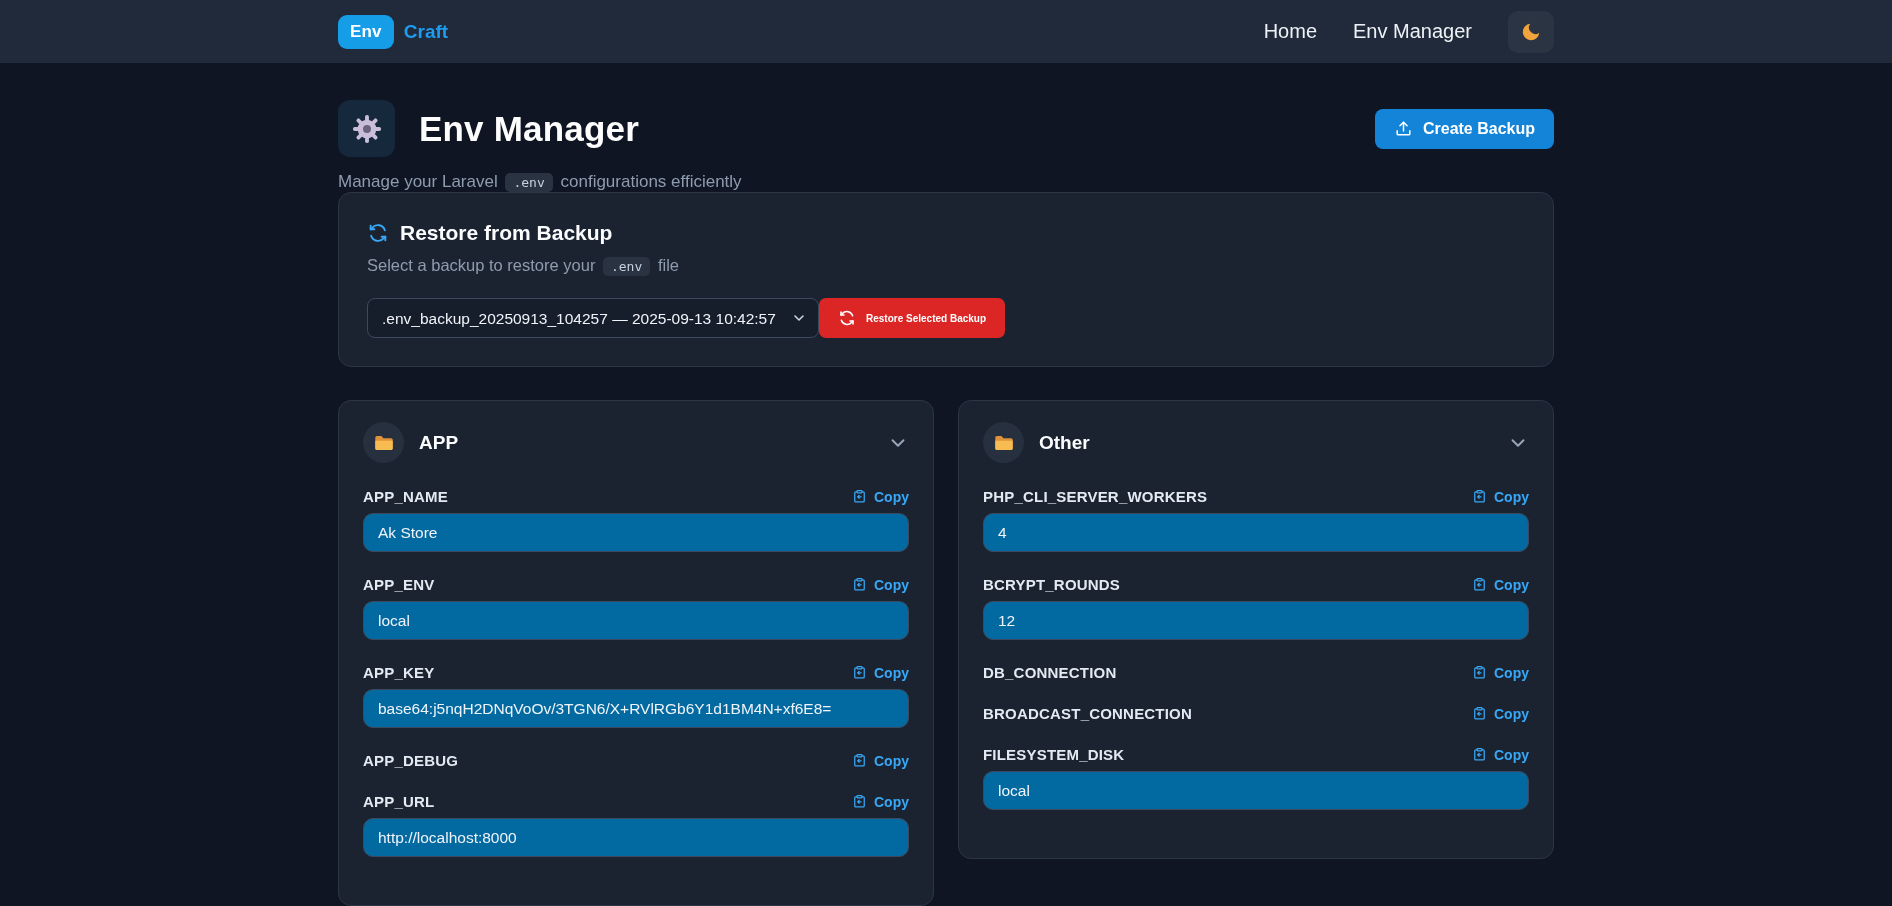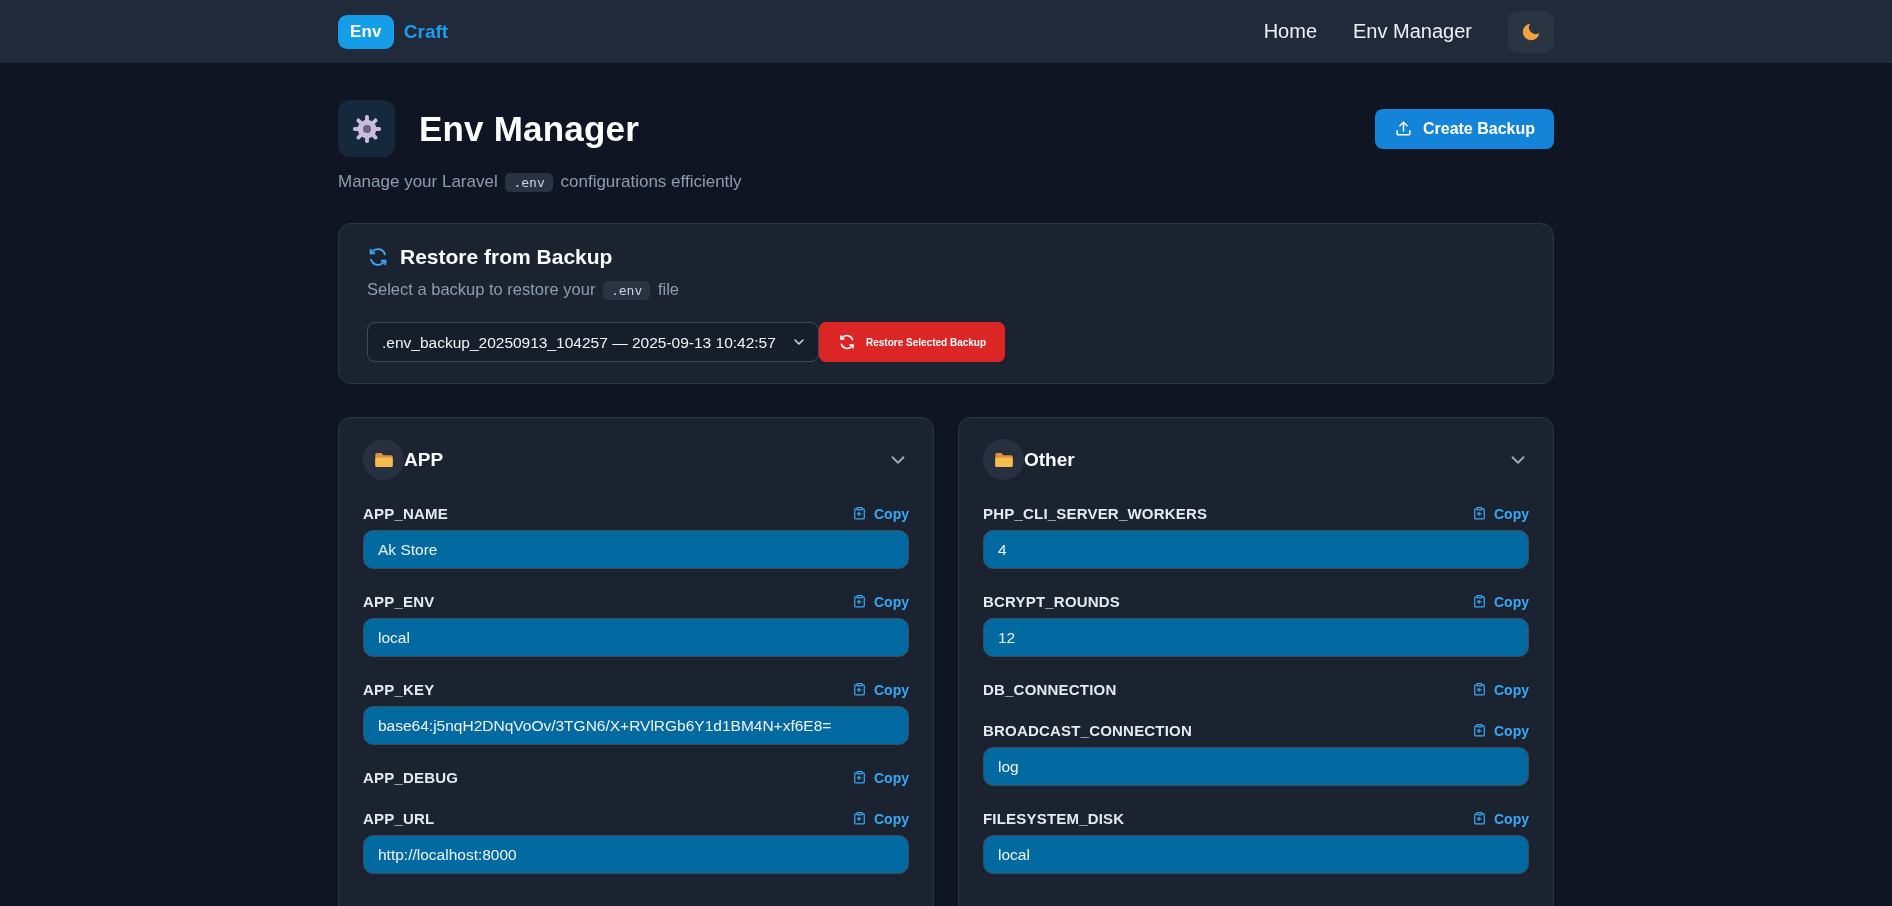--- a/index.html
+++ b/index.html
@@ -44,21 +44,21 @@
   .page-sub { margin-top:15px; color:#8e9cae; font-size:17px; }
   .code-chip {
     background:#2a3342; color:#c6d1df; font-family:"DejaVu Sans Mono",monospace;
     font-size:13px; padding:2px 8px; border-radius:5px; margin:0 3px;
   }
 
   
   .card {
     background:#1b2331; border:1px solid #2b3546; border-radius:13px;
   }
-  .restore-card { margin-top:31px; padding:21px 28px; }
+  .restore-card { padding:28px 28px; }
   .restore-title { display:flex; align-items:center; gap:11px; font-size:21px; font-weight:800; color:#fbfcfe; }
   .restore-sub { margin-top:11px; color:#8e9cae; font-size:16.5px; }
   .restore-controls { margin-top:23px; display:flex; align-items:center; gap:0; }
   .select-wrap { position:relative; width:452px; }
   .select-wrap select {
     width:100%; height:40px; appearance:none; -webkit-appearance:none;
     background:#161e2c; border:1px solid #3d495e; border-radius:8px;
     color:#f0f4f9; font-size:15.5px; padding:0 40px 0 14px; cursor:pointer;
     font-family:"Liberation Sans","DejaVu Sans",sans-serif;
   }
@@ -66,21 +66,21 @@
   .btn-red {
     display:flex; align-items:center; gap:10px; height:40px; padding:0 19px;
     background:#dc2626; color:#fff; font-weight:700; font-size:10px;
     border:none; border-radius:7px; cursor:pointer;
     font-family:"Liberation Sans","DejaVu Sans",sans-serif;
   }
 
   
   .groups { margin-top:33px; display:grid; grid-template-columns:1fr 1fr; gap:24px; align-items:start; }
   .group-card { padding:19px 24px 24px; }
-  .group-head { display:flex; align-items:center; padding:2px 0 0; cursor:pointer; }
+  .group-head { display:flex; align-items:center; gap:15px; padding:2px 0 0; cursor:pointer; }
   .folder-circle {
     width:41px; height:41px; border-radius:50%; background:#27303f;
     display:flex; align-items:center; justify-content:center;
   }
   .group-title { font-size:19px; font-weight:800; color:#fbfcfe; flex:1; }
   .group-body { margin-top:25px; }
 
   .field { margin-bottom:24px; }
   .field-top { display:flex; align-items:center; justify-content:space-between; }
   .field-label { font-size:15px; font-weight:700; color:#e3eaf2; letter-spacing:.2px; }
@@ -349,21 +349,20 @@
       <button class="copy-btn">
         <svg width="15" height="15" viewBox="0 0 24 24" fill="none" stroke="#38a8f6" stroke-width="2" stroke-linecap="round" stroke-linejoin="round">
           <rect x="8" y="2.5" width="8" height="3.5" rx="1.2"></rect>
           <path d="M16.5 4.5H18A1.6 1.6 0 0 1 19.6 6.1V19a1.6 1.6 0 0 1-1.6 1.6H6A1.6 1.6 0 0 1 4.4 19V6.1A1.6 1.6 0 0 1 6 4.5h1.5"></path>
           <path d="M14.5 12.5H9.5"></path>
           <path d="M11.5 10.3l-2.2 2.2 2.2 2.2"></path>
         </svg>
         <span>Copy</span>
       </button>
     </div>
-    <input class="field-input" type="text" value="log" style="">
   </div>
 
   <div class="field">
     <div class="field-top">
       <label class="field-label">FILESYSTEM_DISK</label>
       <button class="copy-btn">
         <svg width="15" height="15" viewBox="0 0 24 24" fill="none" stroke="#38a8f6" stroke-width="2" stroke-linecap="round" stroke-linejoin="round">
           <rect x="8" y="2.5" width="8" height="3.5" rx="1.2"></rect>
           <path d="M16.5 4.5H18A1.6 1.6 0 0 1 19.6 6.1V19a1.6 1.6 0 0 1-1.6 1.6H6A1.6 1.6 0 0 1 4.4 19V6.1A1.6 1.6 0 0 1 6 4.5h1.5"></path>
           <path d="M14.5 12.5H9.5"></path>

